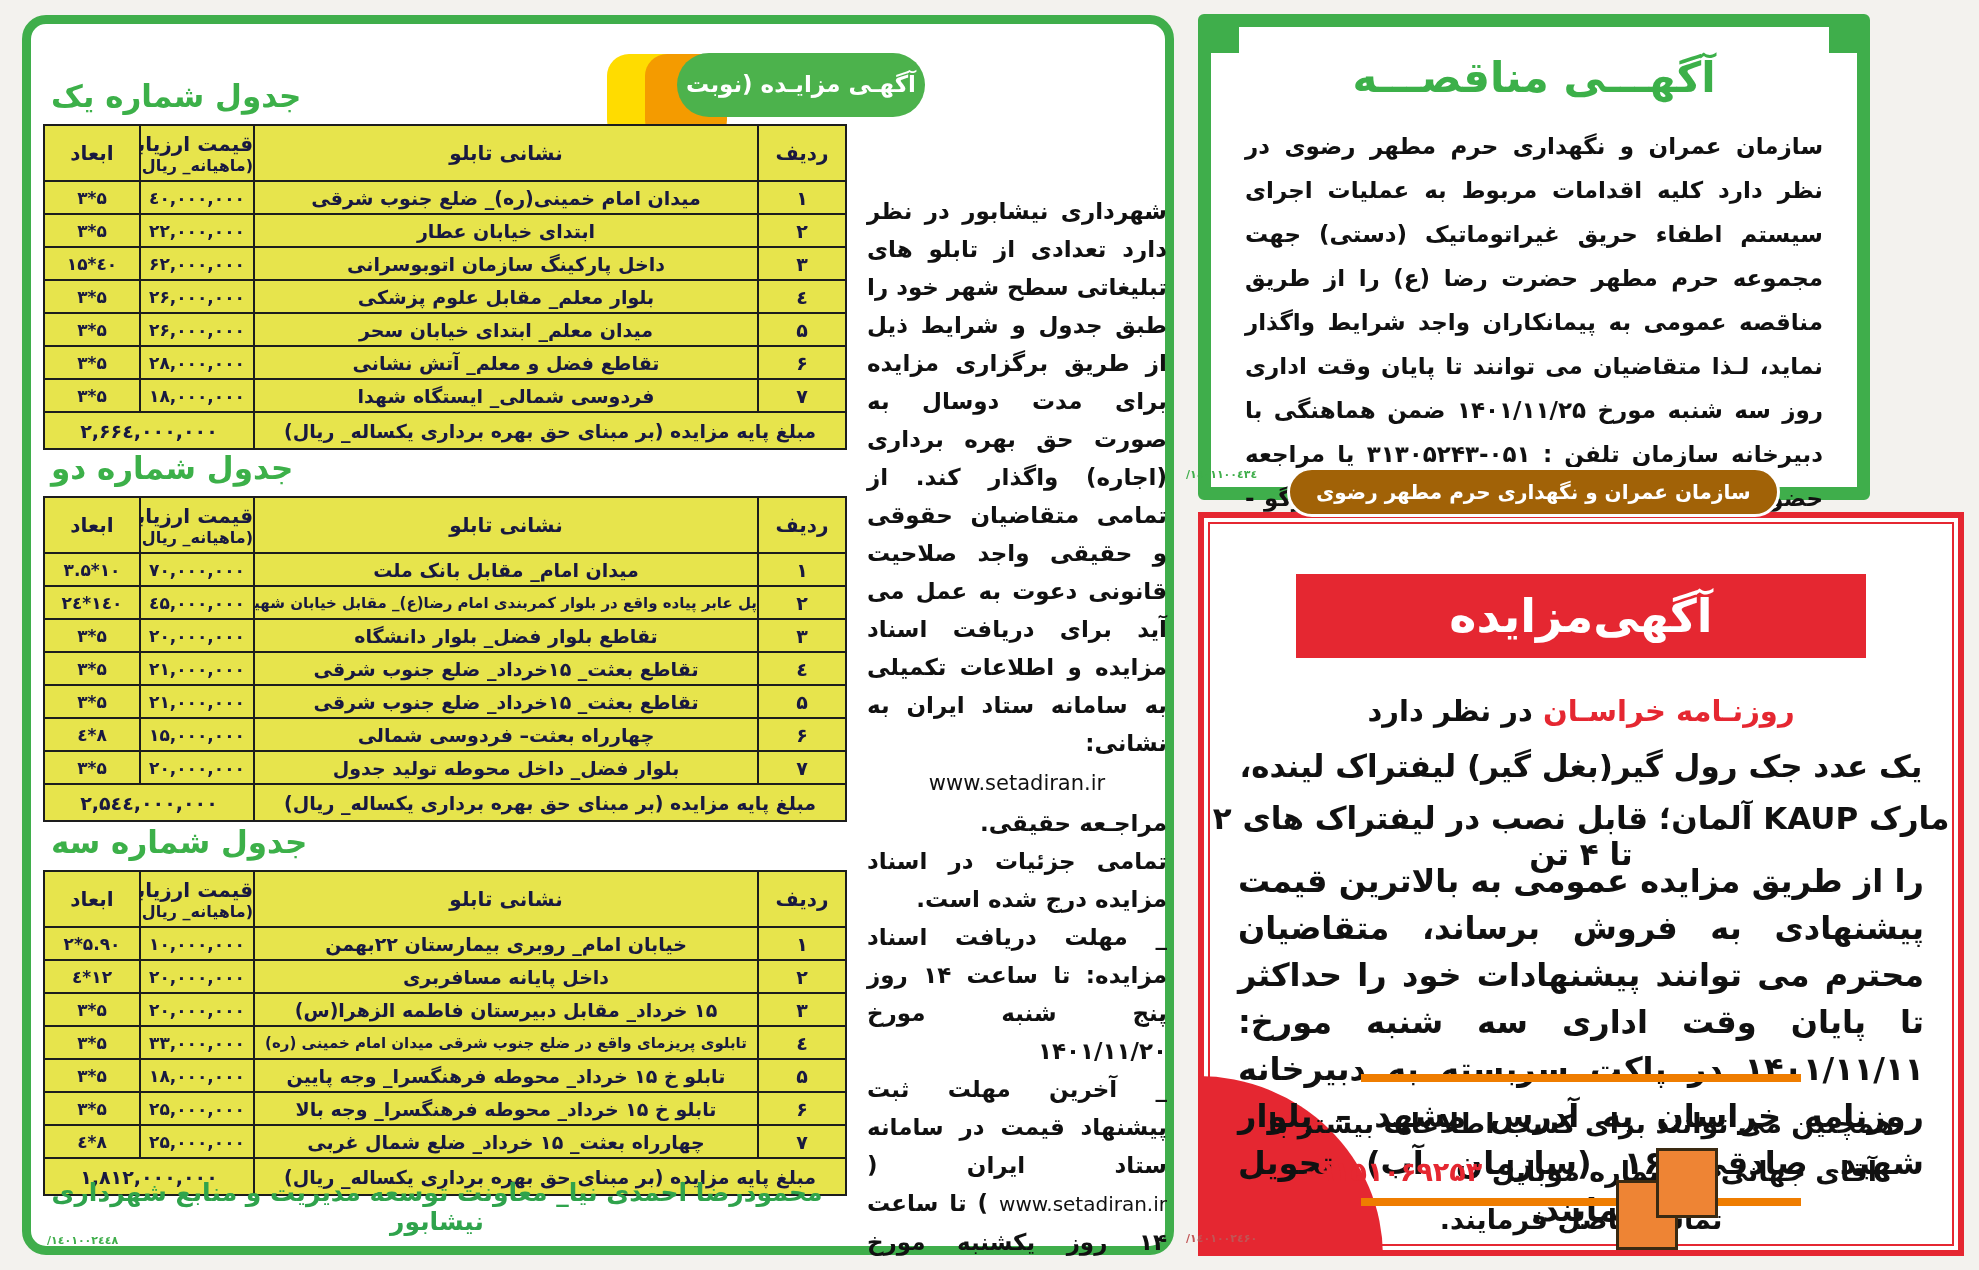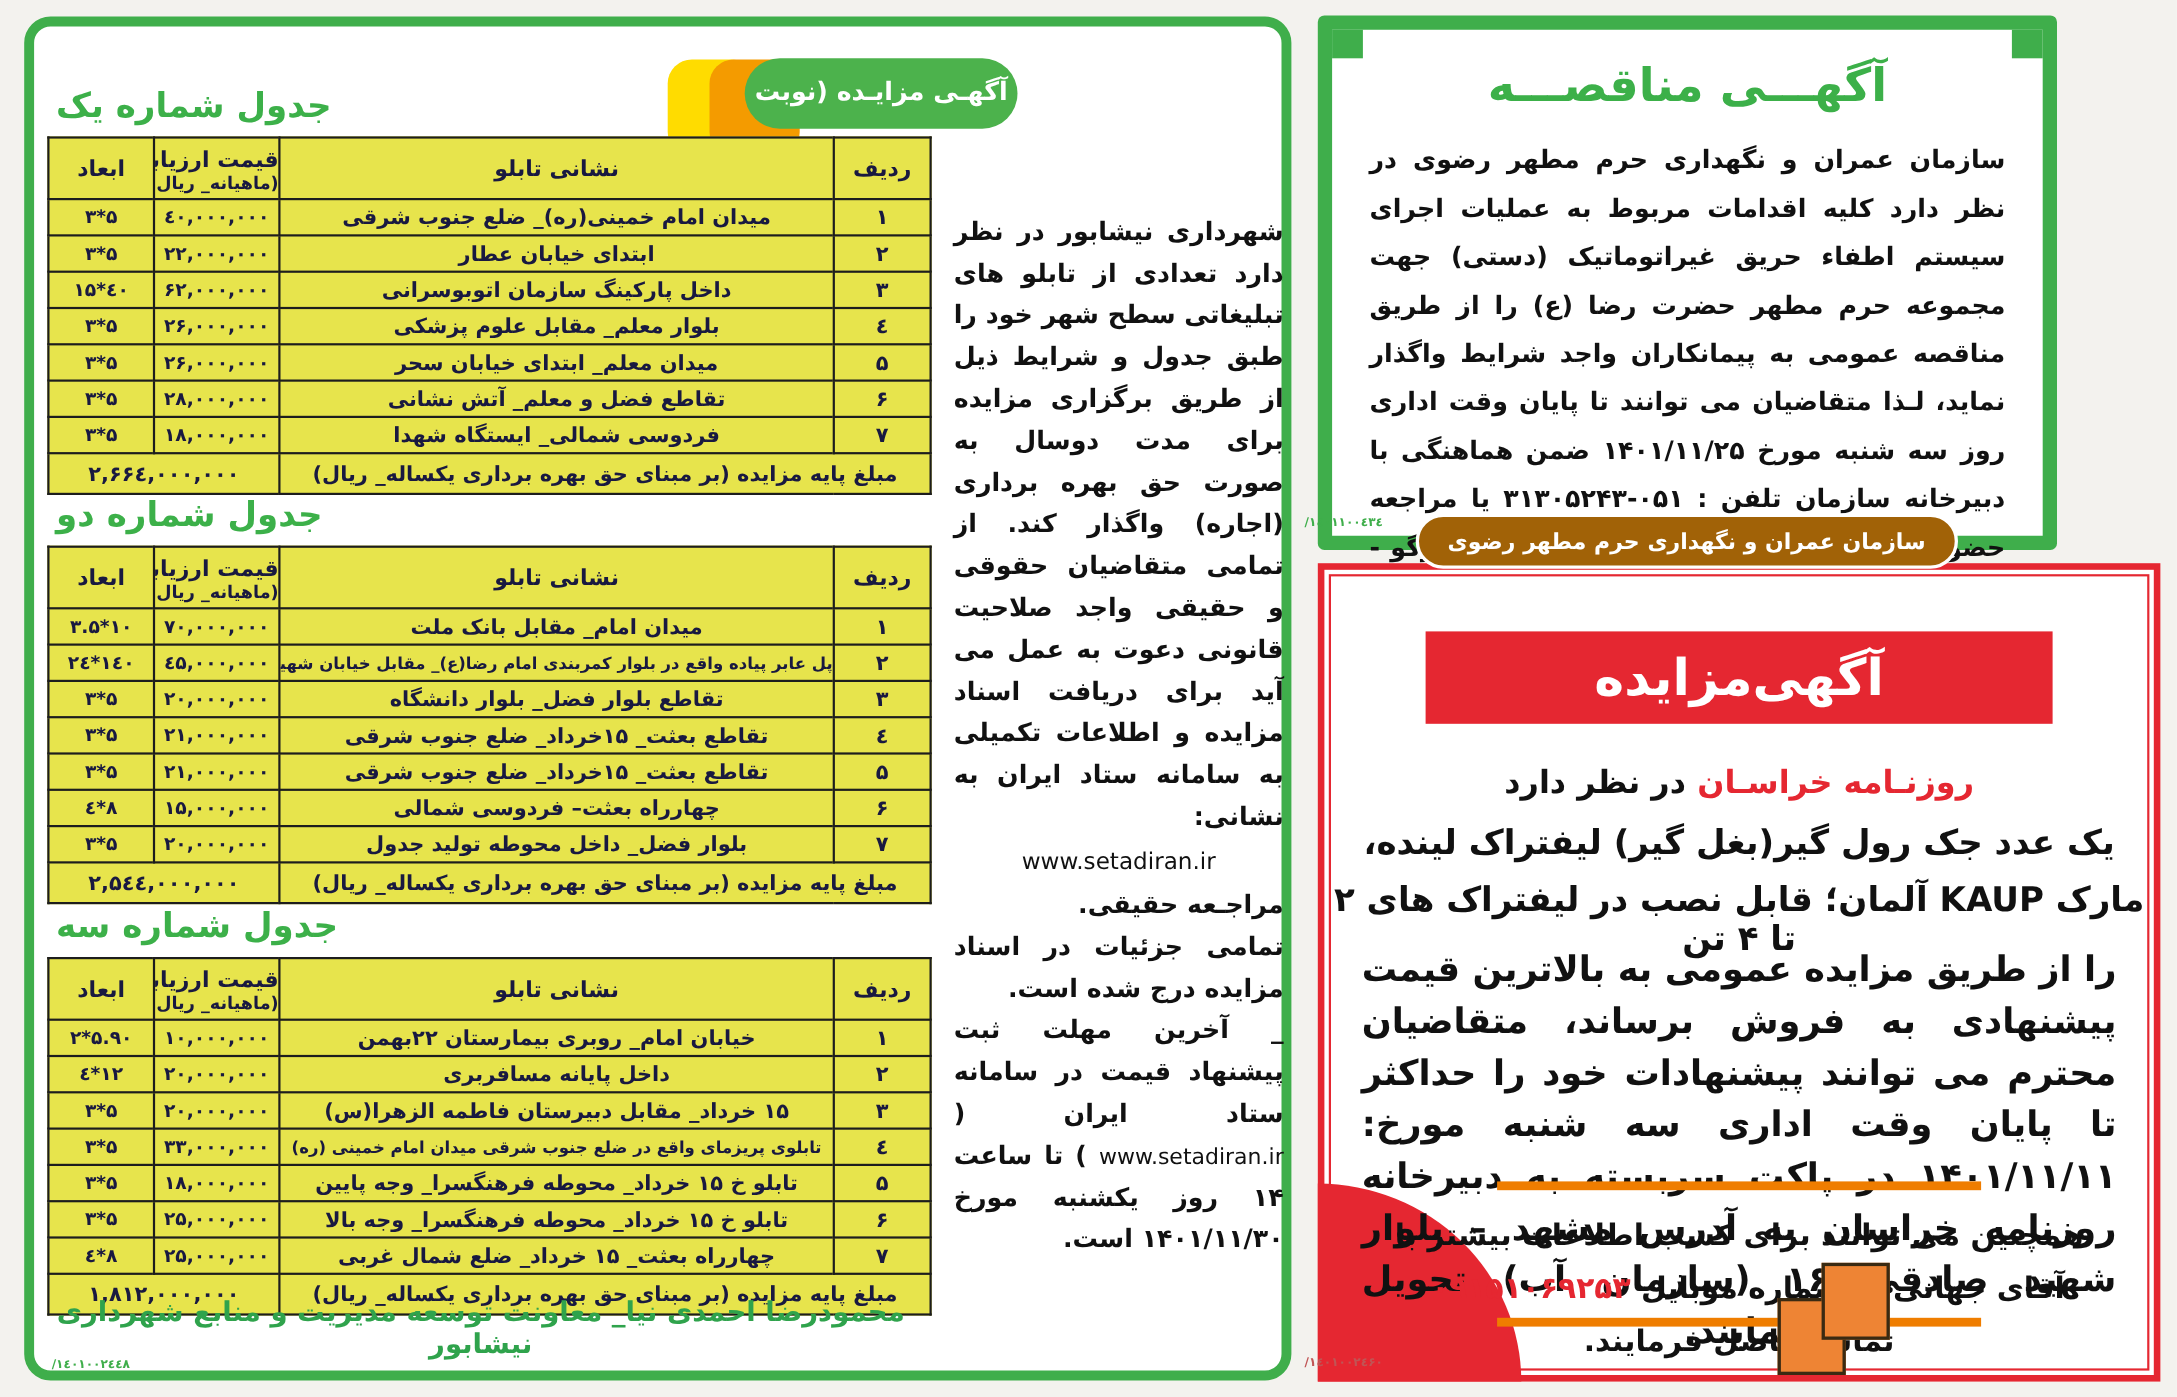--- a/index.html
+++ b/index.html
@@ -85,20 +85,21 @@
 <section class="left-panel">
   <div class="hdr-yellow"></div>
   <div class="hdr-orange"></div>
   <div class="hdr-pill">آگهـی مزایـده (نوبت اول)</div>
 
   <div class="intro-col">
     <p>شهرداری نیشابور در نظر دارد تعدادی از تابلو های تبلیغاتی سطح شهر خود را طبق جدول و شرایط ذیل از طریق برگزاری مزایده برای مدت دوسال به صورت حق بهره برداری (اجاره) واگذار کند. از تمامی متقاضیان حقوقی و حقیقی واجد صلاحیت قانونی دعوت به عمل می آید برای دریافت اسناد مزایده و اطلاعات تکمیلی به سامانه ستاد ایران به نشانی:</p>
     <p class="url-line">www.setadiran.ir</p>
     <p>مراجـعه حقیقی.</p>
     <p>تمامی جزئیات در اسناد مزایده درج شده است.</p>
+    <p>_ مهلت دریافت اسناد مزایده: تا ساعت ۱۴ روز پنج شنبه مورخ ۱۴۰۱/۱۱/۲۰</p>
     <p><span>_ آخرین مهلت ثبت پیشنهاد قیمت در سامانه ستاد ایران ( </span><span class="url-inline">www.setadiran.ir</span><span> ) تا ساعت ۱۴ روز یکشنبه مورخ ۱۴۰۱/۱۱/۳۰ است.</span></p>
 
   </div>
 
   <div class="tbl-block tb1">
     <h2 class="tbl-title">جدول شماره یک</h2>
     <table>
       <colgroup>
           <col style="width:88px">
           <col style="width:504px">

